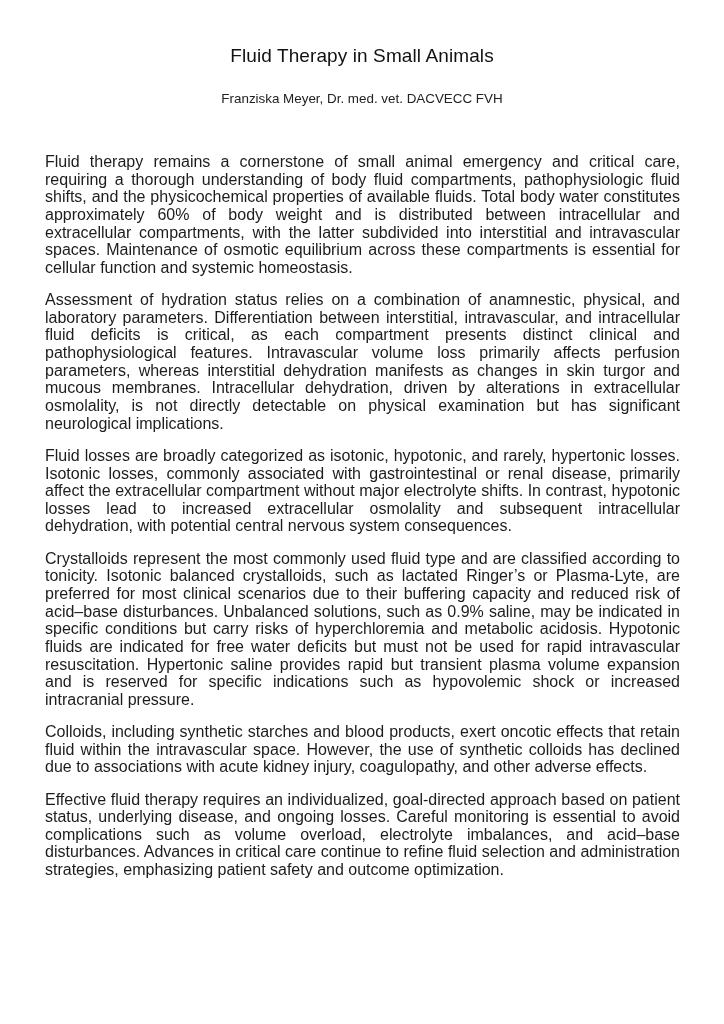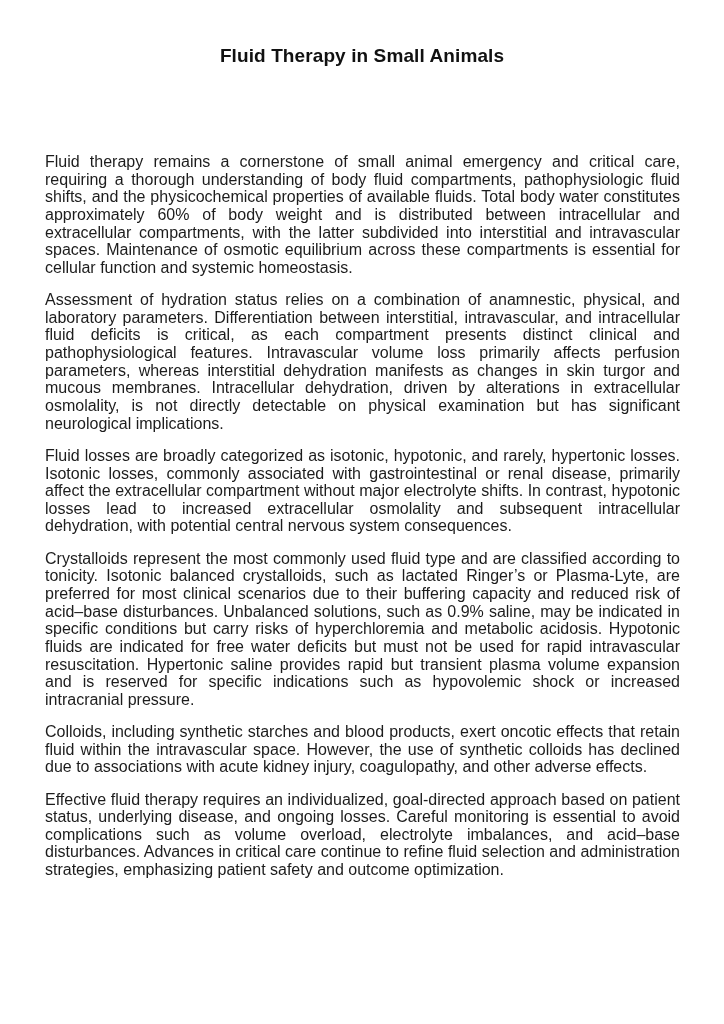--- a/index.html
+++ b/index.html
@@ -23,21 +23,21 @@
       height: 1024px;
       background: #ffffff;
     }
     .title {
       position: absolute;
       left: 0;
       width: 724px;
       top: 45px;
       text-align: center;
       font-size: 19px;
-      font-weight: bold;
+      font-weight: normal;
       color: #111111;
       letter-spacing: 0.1px;
       margin: 0;
     }
     .author {
       position: absolute;
       left: 0;
       width: 724px;
       top: 91px;
       text-align: center;
@@ -58,20 +58,21 @@
       text-align: justify;
       color: #1c1c1c;
       hyphens: none;
     }
   </style>
 </head>
 <body>
 
 <div class="page">
   <h1 class="title">Fluid Therapy in Small Animals</h1>
+  <p class="author">Franziska Meyer, Dr. med. vet. DACVECC FVH</p>
 
   <div class="body-text">
     <p class="para">Fluid therapy remains a cornerstone of small animal emergency and critical care, requiring a thorough understanding of body fluid compartments, pathophysiologic fluid shifts, and the physicochemical properties of available fluids. Total body water constitutes approximately 60% of body weight and is distributed between intracellular and extracellular compartments, with the latter subdivided into interstitial and intravascular spaces. Maintenance of osmotic equilibrium across these compartments is essential for cellular function and systemic homeostasis.</p>
     <p class="para">Assessment of hydration status relies on a combination of anamnestic, physical, and laboratory parameters. Differentiation between interstitial, intravascular, and intracellular fluid deficits is critical, as each compartment presents distinct clinical and pathophysiological features. Intravascular volume loss primarily affects perfusion parameters, whereas interstitial dehydration manifests as changes in skin turgor and mucous membranes. Intracellular dehydration, driven by alterations in extracellular osmolality, is not directly detectable on physical examination but has significant neurological implications.</p>
     <p class="para">Fluid losses are broadly categorized as isotonic, hypotonic, and rarely, hypertonic losses. Isotonic losses, commonly associated with gastrointestinal or renal disease, primarily affect the extracellular compartment without major electrolyte shifts. In contrast, hypotonic losses lead to increased extracellular osmolality and subsequent intracellular dehydration, with potential central nervous system consequences.</p>
     <p class="para">Crystalloids represent the most commonly used fluid type and are classified according to tonicity. Isotonic balanced crystalloids, such as lactated Ringer’s or Plasma-Lyte, are preferred for most clinical scenarios due to their buffering capacity and reduced risk of acid–base disturbances. Unbalanced solutions, such as 0.9% saline, may be indicated in specific conditions but carry risks of hyperchloremia and metabolic acidosis. Hypotonic fluids are indicated for free water deficits but must not be used for rapid intravascular resuscitation. Hypertonic saline provides rapid but transient plasma volume expansion and is reserved for specific indications such as hypovolemic shock or increased intracranial pressure.</p>
     <p class="para">Colloids, including synthetic starches and blood products, exert oncotic effects that retain fluid within the intravascular space. However, the use of synthetic colloids has declined due to associations with acute kidney injury, coagulopathy, and other adverse effects.</p>
     <p class="para">Effective fluid therapy requires an individualized, goal-directed approach based on patient status, underlying disease, and ongoing losses. Careful monitoring is essential to avoid complications such as volume overload, electrolyte imbalances, and acid–base disturbances. Advances in critical care continue to refine fluid selection and administration strategies, emphasizing patient safety and outcome optimization.</p>
   </div>
 </div>

